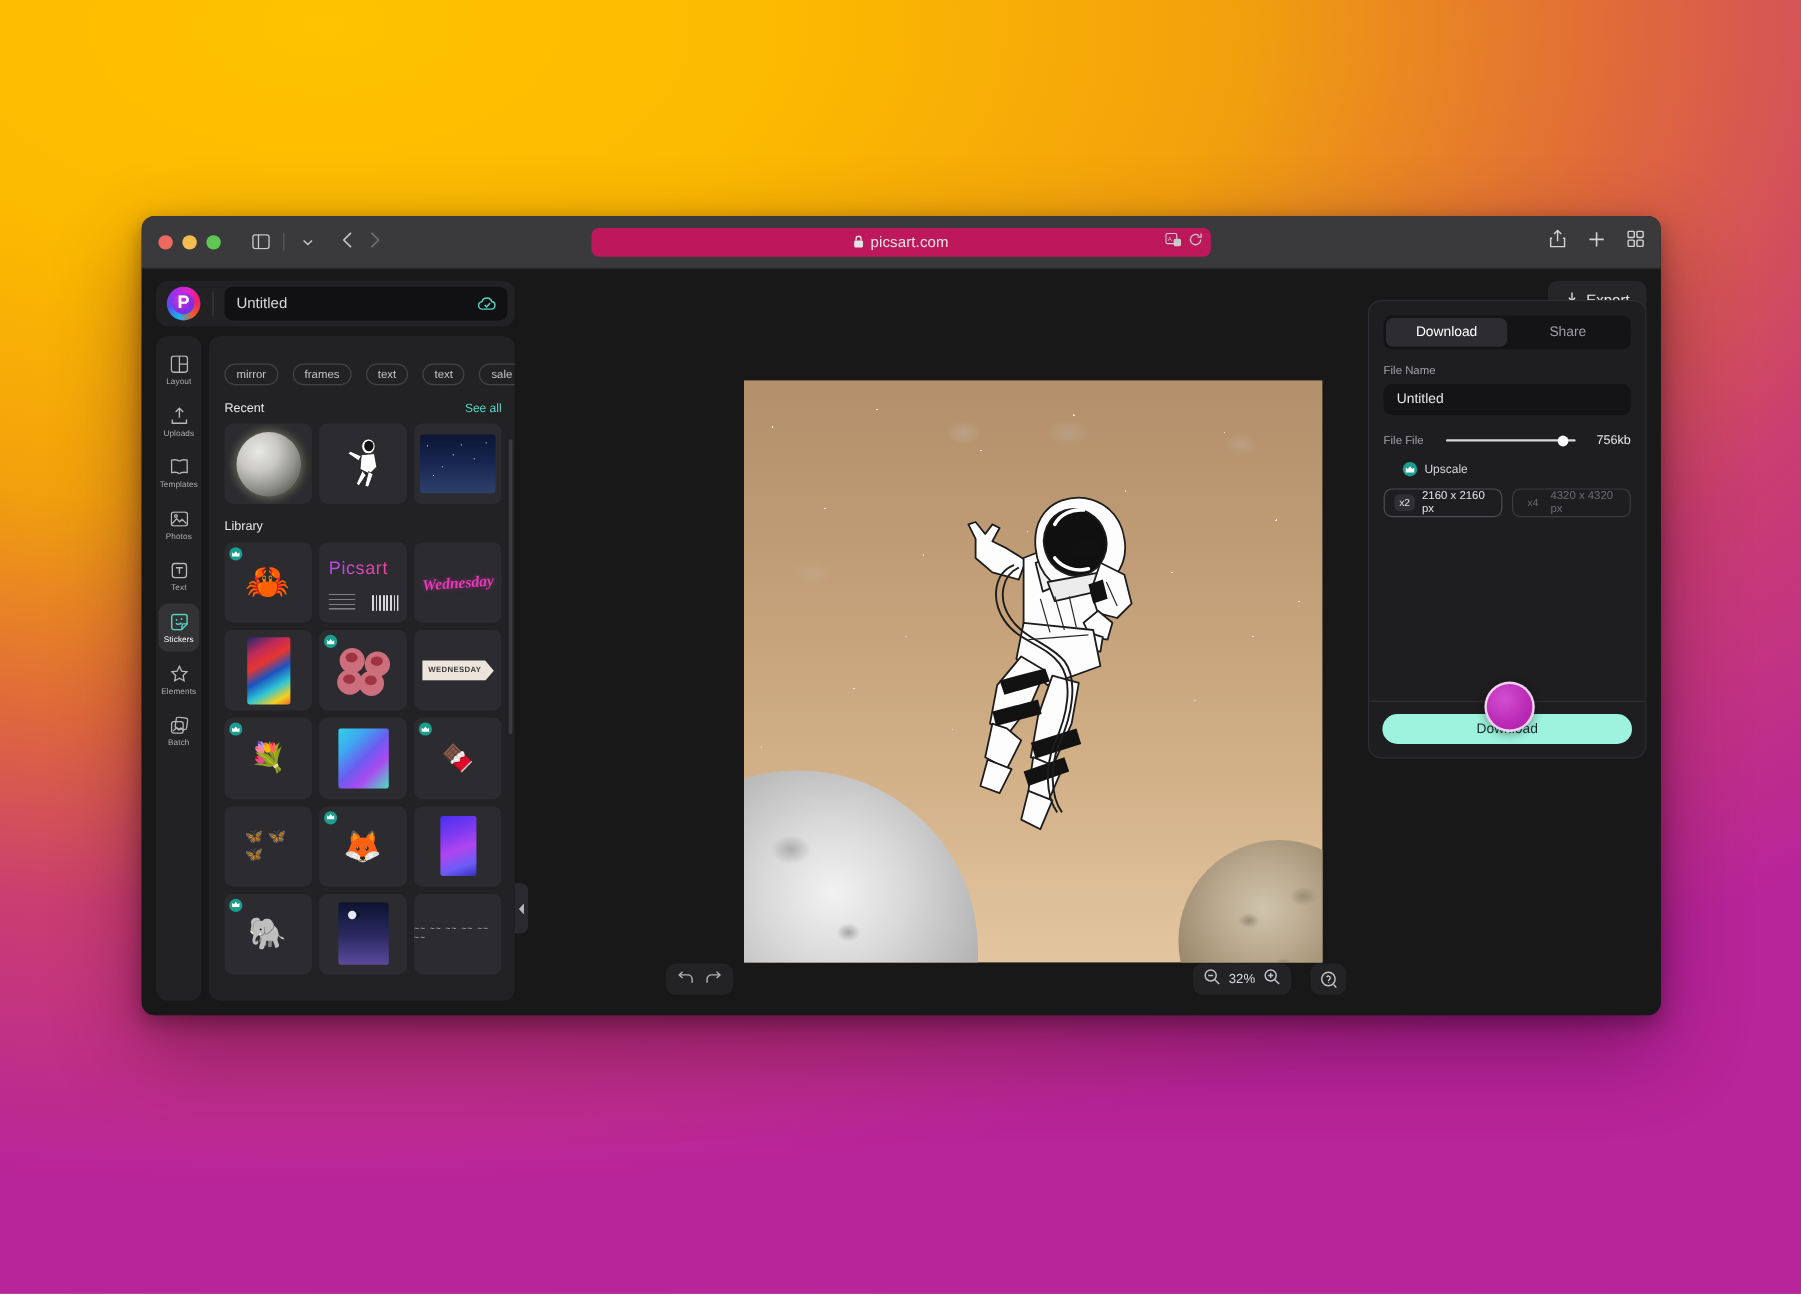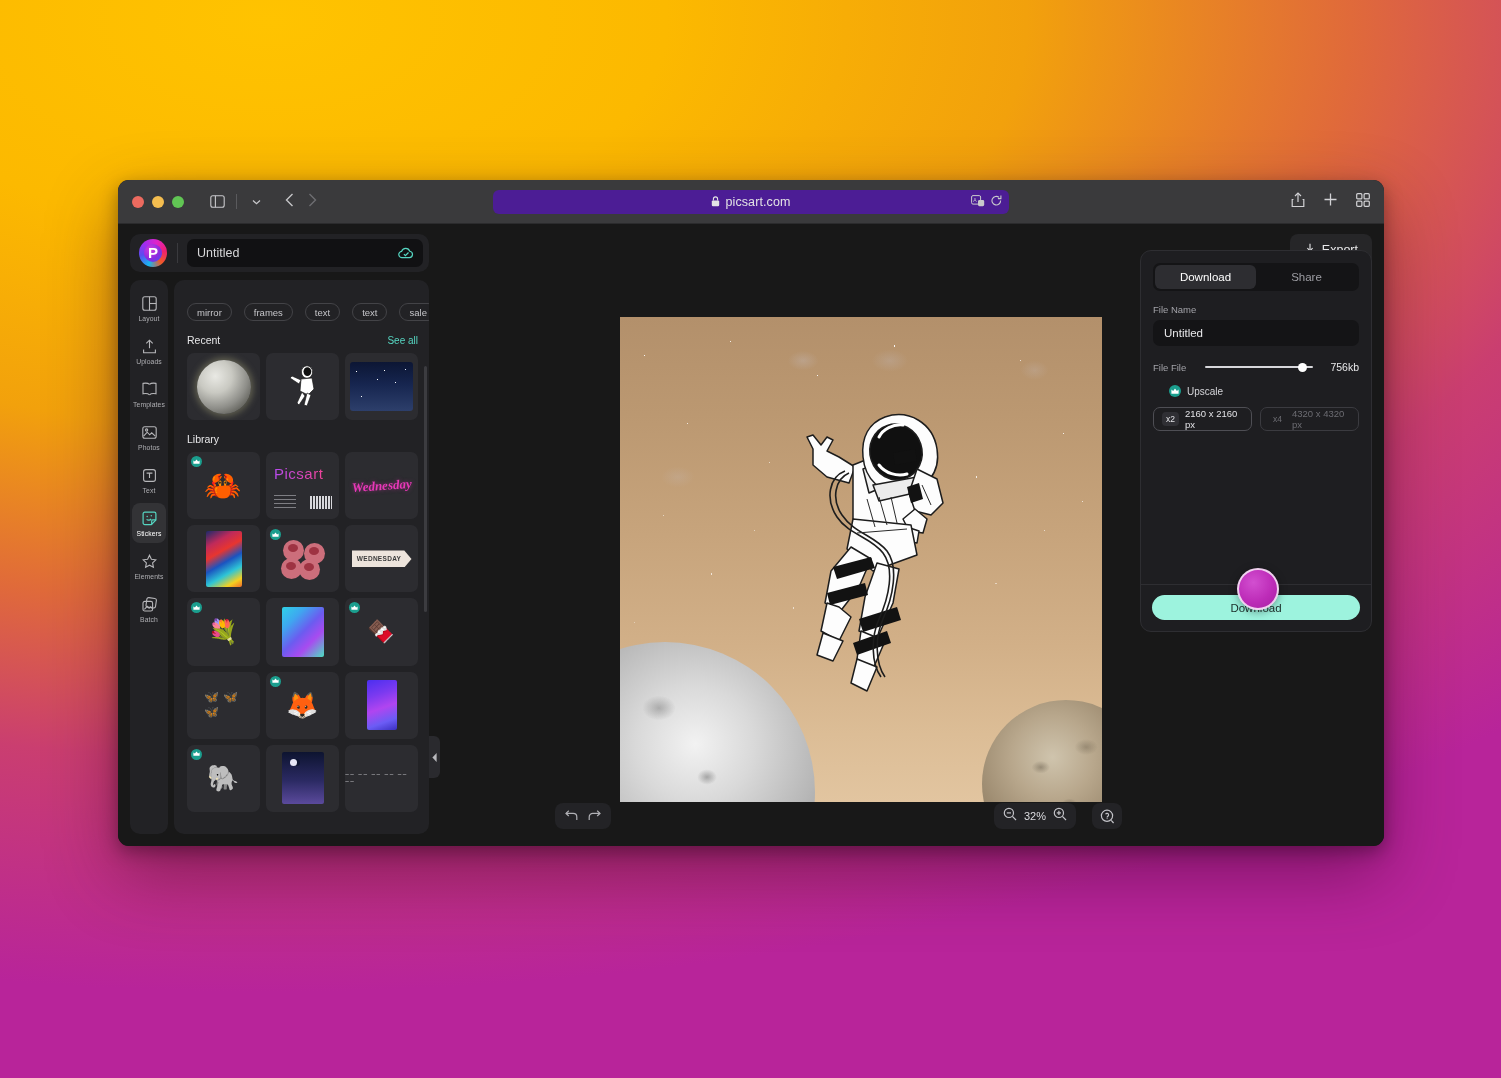--- a/index.html
+++ b/index.html
@@ -45,21 +45,21 @@
   .nav-group { display: flex; align-items: center; gap: 14px; margin-left: 16px; }
   .nav-arrow { color: #c5c5c8; font-size: 17px; line-height: 1; }
   .nav-arrow.dim { color: #6e6e72; }
 
   #urlbar-wrap {
     position: absolute; left: 0; right: 0; top: 0; bottom: 0;
     display: flex; align-items: center; justify-content: center; pointer-events: none;
   }
   #shield-icon-holder { position: absolute; left: 470px; top: 13px; color: #d0d0d3; }
   #urlbar {
-    width: 516px; height: 24px; background: #4c1d95; border-radius: 6px;
+    width: 516px; height: 24px; background: #be185d; border-radius: 6px;
     display: flex; align-items: center; justify-content: center; position: relative;
     pointer-events: auto;
   }
   #url-text { color: #e3e3e5; font-size: 12.5px; letter-spacing: .1px; }
   #lock-icon { margin-right: 5px; display: inline-flex; }
   .url-right { position: absolute; right: 7px; display: flex; align-items: center; gap: 6px; color: #c9c9cc; }
 
   .tb-right { position: absolute; right: 14px; display: flex; align-items: center; gap: 18px; color: #d2d2d5; }
 
   

